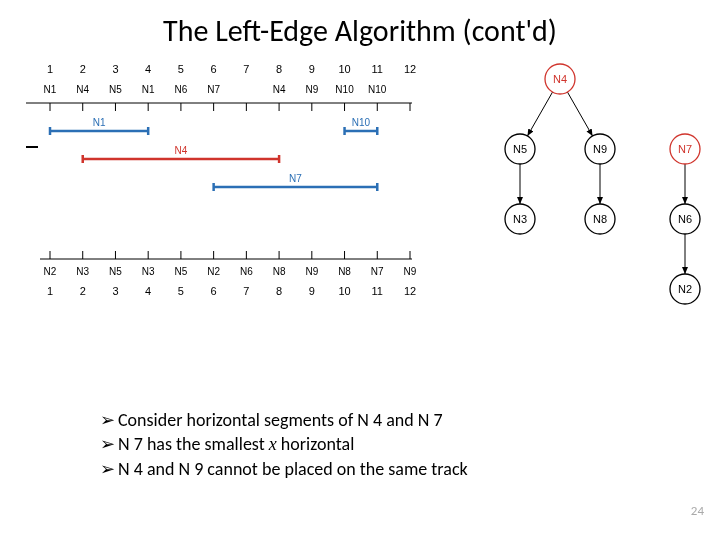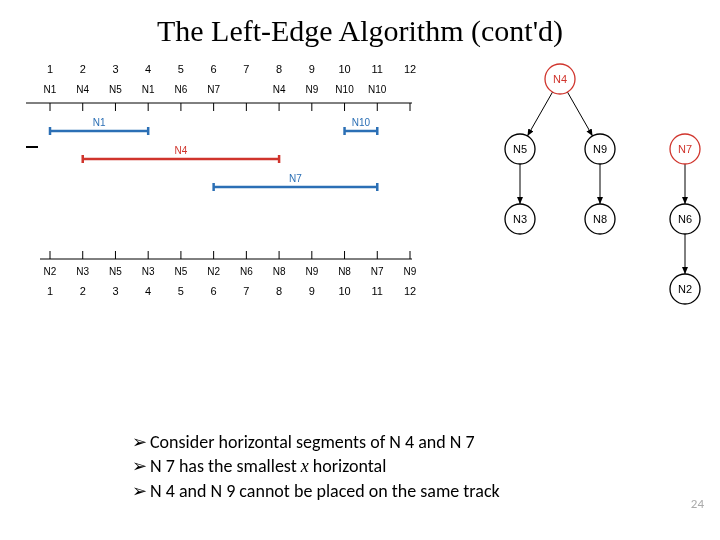--- a/index.html
+++ b/index.html
@@ -11,21 +11,20 @@
     background: #fff;
     position: relative;
     overflow: hidden;
   }
   .title {
     text-align: center;
     font-size: 30px;
     line-height: 1.15;
     margin-top: 14px;
     color: #000;
-    font-family: Liberation Serif, serif;
   }
   .content {
     position: relative;
     width: 100%;
     height: 300px;
   }
   .chart-area {
     position: absolute;
     left: 20px;
     top: 10px;
@@ -35,32 +34,31 @@
   .tree-area {
     position: absolute;
     left: 490px;
     top: 10px;
     width: 220px;
     height: 260px;
   }
   .bullets {
     position: absolute;
     left: 100px;
-    top: 430px;
+    top: 408px;
     font-size: 18px;
     line-height: 1.35;
-    margin-left: 32px;
   }
   .bullets .row { white-space: nowrap; }
   .arrow { display: inline-block; width: 18px; }
   .ital { font-style: italic; font-family: "Times New Roman", serif; }
   .pagenum {
     position: absolute;
     right: 16px;
-    bottom: 29px;
+    bottom: 22px;
     font-size: 13px;
     color: #aaa;
     text-align: center;
   }
   svg text { font-family: Arial, sans-serif; }
 </style>
 </head>
 <body>
 
 <div class="title">

